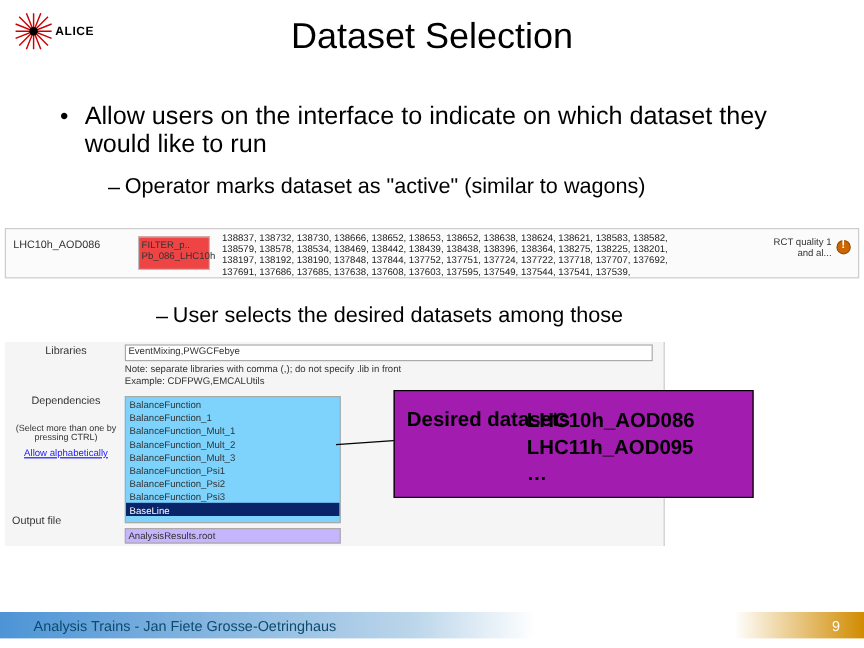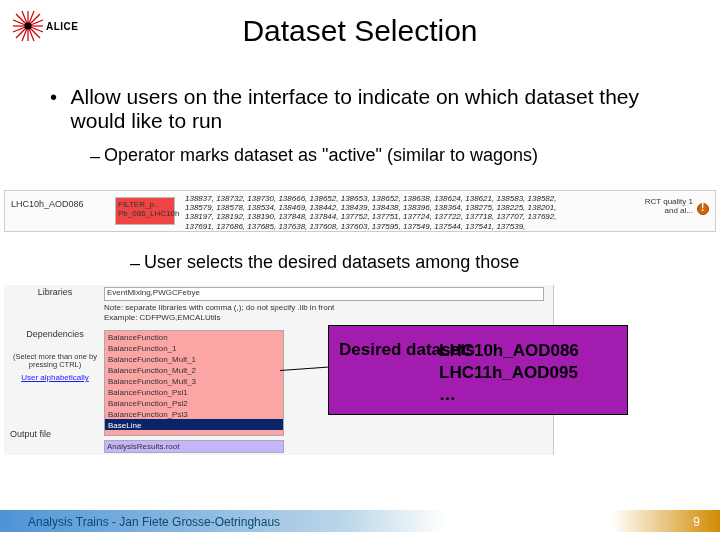--- a/index.html
+++ b/index.html
@@ -14,32 +14,32 @@
   .b1 { display: flex; align-items: flex-start; margin-bottom: 12px; }
   .b1 .dot { width: 10px; font-size: 20px; line-height: 24px; margin-right: 12px; }
   .b1 .txt { font-size: 21px; line-height: 1.15; }
   .b2 { margin-left: 40px; display: flex; align-items: flex-start; }
   .b2 .dash { width: 14px; font-size: 18px; line-height: 22px; }
   .b2 .txt { font-size: 18px; }
   
   .shot1 { position: absolute; left: 4px; top: 190px; width: 712px; height: 42px; border: 1px solid #ccc; overflow: hidden; background: #fbfbfb; font-size: 8px; color: #333; }
   .shot1 .col-a { position: absolute; left: 6px; top: 8px; font-size: 9px; color:#333;}
   .shot1 .col-b { position:absolute; left:110px; top:6px; border:1px solid #bbb; width:60px; height:28px; background:#ef4444; font-size:8px; padding:2px;}
-  .shot1 .col-c { position:absolute; left:180px; top:3px; width:400px; font-size:8px; line-height:1.15; color:#222;font-style:italic;}
-  .shot1 .rct { position:absolute; right:6px; top:6px; font-size:8px; display:flex; align-items:flex-end; gap:4px;}
+  .shot1 .col-c { position:absolute; left:180px; top:3px; width:400px; font-size:8px; line-height:1.15; color:#222;}
+  .shot1 .rct { position:absolute; right:6px; top:6px; font-size:8px; display:flex; align-items:center; gap:4px;}
   .warn { display:inline-block; width:12px; height:12px; border-radius:50%; background:#cc6600; border:1px solid #994d00; position:relative;}
   .warn::after { content:"!"; position:absolute; left:3px; top:-2px; color:#fff; font-size:10px; font-weight:bold;}
   
   .shot2 { position:absolute; left:4px; top:285px; width:550px; height:170px; background:#f5f5f5; border-right:1px solid #ccc; font-size:8px; color:#333;}
   .shot2 .side { position:absolute; left:6px; top:2px; width:90px; height:166px;}
   .shot2 .side div { margin-bottom:14px; font-size:9px;text-align:center;}
   .shot2 .textbox { position:absolute; left:100px; top:2px; width:440px; height:14px; background:#fff; border:1px solid #aaa; font-size:8px; padding:0 2px;}
   .shot2 .note1 { position:absolute; left:100px; top:18px; font-size:8px;}
   .shot2 .note2 { position:absolute; left:100px; top:28px; font-size:8px;}
-  .shot2 .listbox { position:absolute; left:100px; top:45px; width:180px; height:106px; background:#fca5a5; border:1px solid #aaa; overflow-y:scroll; font-size:8px;}
+  .shot2 .listbox { position:absolute; left:100px; top:45px; width:180px; height:106px; background:#7dd3fc; border:1px solid #aaa; overflow-y:scroll; font-size:8px;}
   .shot2 .listbox div { padding:1px 3px; height:11px; line-height:11px;}
   .shot2 .listbox .sel { background:#0a246a; color:#fff;}
   .shot2 .resultbox { position:absolute; left:100px; top:155px; width:180px; height:13px; background:#c4b5fd; border:1px solid #aaa; font-size:8px; padding:0 2px; line-height:12px;}
   .shot2 .side .small { font-size:7.5px; line-height:1.05;}
   .shot2 .side .sort { font-size:8px; color:#1a1aff; text-decoration:underline; margin-top:-10px;}
   
   .callout { position:absolute; left:328px; top:325px; width:300px; height:90px; background:#a21caf; border:1px solid #000;}
   .callout-l { position:absolute; left:10px; top:14px; font-size:17px; font-weight:bold;}
   .callout-r { position:absolute; left:110px; top:14px; font-size:17px; font-weight:bold; line-height:1.28;}
   .callout-line { position:absolute; width:60px; height:1px; background:#000; left:280px; top:370px; transform-origin:left; transform: rotate(-4deg);}
@@ -101,21 +101,21 @@
   <div style="position:absolute; left:90px; top:252px;" class="b2">
     <div class="dash">–</div>
     <div class="txt">User selects the desired datasets among those</div>
   </div>
 
   <div class="shot2">
     <div class="side">
       <div>Libraries</div>
       <div style="margin-top:32px">Dependencies</div>
       <div class="small">(Select more than one by pressing CTRL)</div>
-      <div class="sort">User alphabetically</div>
+      <div class="sort">Allow alphabetically</div>
       <div style="position:absolute; bottom:0;">Output file</div>
     </div>
     <div class="textbox">EventMixing,PWGCFebye</div>
     <div class="note1">Note: separate libraries with comma (,); do not specify .lib in front</div>
     <div class="note2">Example: CDFPWG,EMCALUtils</div>
     <div class="listbox">
       <div>BalanceFunction</div>
       <div>BalanceFunction_1</div>
       <div>BalanceFunction_Mult_1</div>
       <div>BalanceFunction_Mult_2</div>

